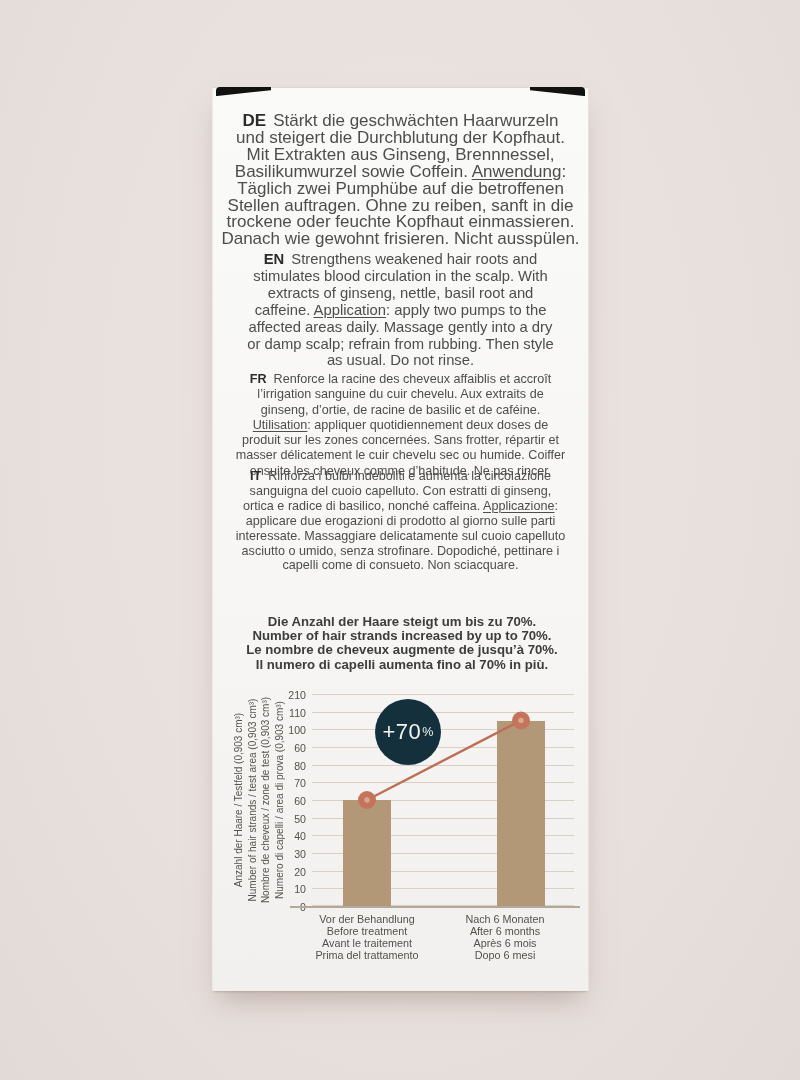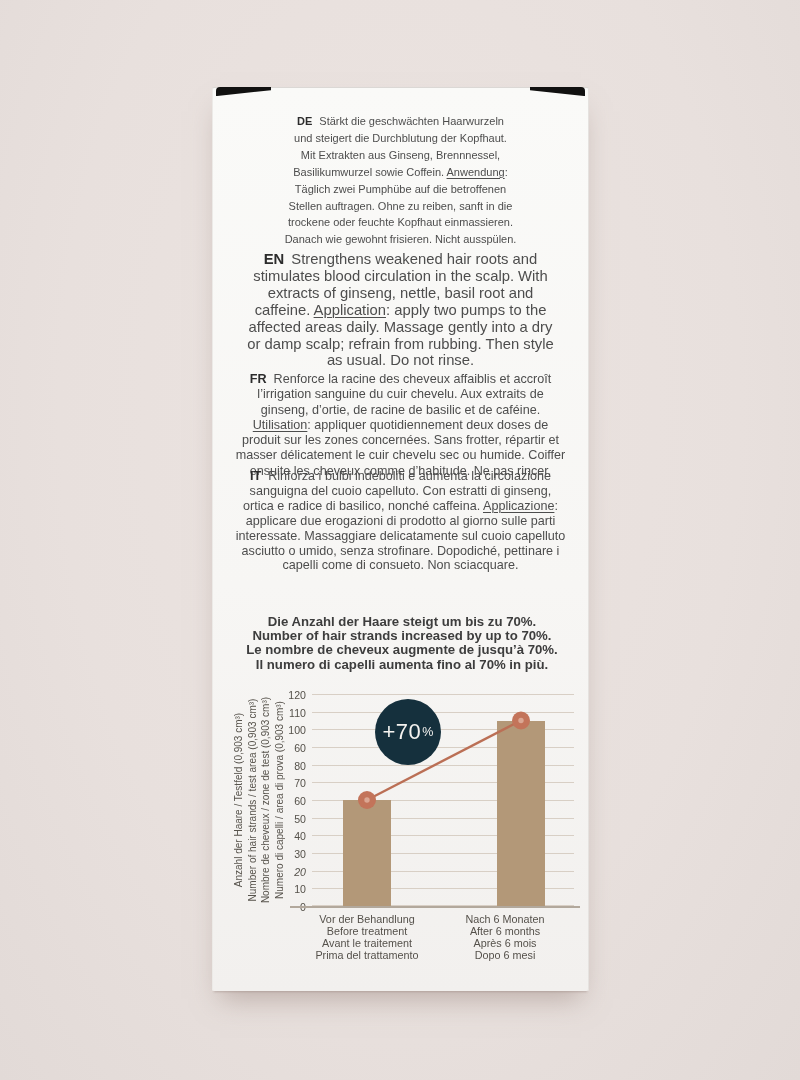--- a/index.html
+++ b/index.html
@@ -19,21 +19,21 @@
                 inset -1px 0 0 #e5e2df, inset 1px 0 0 #eceae7;
   }
   .flap { position: absolute; top: -1px; height: 9px; background: #111110; }
   .flap-left  { left: 4px;  width: 55px; clip-path: polygon(0 0, 100% 0, 100% 35%, 2% 100%, 0 100%); border-top-left-radius: 4px; }
   .flap-right { right: 4px; width: 55px; clip-path: polygon(0 0, 100% 0, 100% 100%, 98% 100%, 0 35%); border-top-right-radius: 4px; }
 
   .para { position: absolute; left: 0; width: 100%; text-align: center; color: #4d4d4d; }
   .para .tag { color: #2c2c2c; font-weight: bold; margin-right: 7px; }
   .para .ptext { white-space: pre-line; }
   .para u { text-decoration: underline; text-underline-offset: 2px; text-decoration-thickness: 1px; }
-  .para-de { top: 25px;  font-size: 11px; line-height: 16.9px; }
+  .para-de { top: 25px;  font-size: 17px; line-height: 16.9px; }
   .para-en { top: 163px; font-size: 14.8px; line-height: 16.9px; }
   .para-fr { top: 284px; font-size: 12.6px; line-height: 15.3px; }
   .para-it { top: 381px; font-size: 12.6px; line-height: 14.9px; }
 
   .chart-heading {
     position: absolute; left: 20px; top: 527px; width: 340px;
     font-size: 13.2px; line-height: 14.2px; font-weight: bold; color: #3d3d3d;
     white-space: pre-line; text-align: center;
   }
 
@@ -109,31 +109,31 @@
 Le nombre de cheveux augmente de jusqu’à 70%.
 Il numero di capelli aumenta fino al 70% in più.</div>
 
     <div class="ylabel">Anzahl der Haare / Testfeld (0,903 cm³)
 Number of hair strands / test area (0,903 cm³)
 Nombre de cheveux / zone de test (0,903 cm³)
 Numero di capelli / area di prova (0,903 cm³)</div>
     <div class="yticks">
         <div class="ytick" style="top: 207px; color: rgb(85, 81, 74);">0</div>
         <div class="ytick" style="top: 189px; color: rgb(85, 81, 74);">10</div>
-        <div class="ytick" style="top: 172px; color: rgb(85, 81, 74); font-style: italic;">20</div>
+        <div class="ytick" style="top: 172px; color: rgb(85, 81, 74);">20</div>
         <div class="ytick" style="top: 154px; color: rgb(85, 81, 74);">30</div>
         <div class="ytick" style="top: 136px; color: rgb(85, 81, 74);">40</div>
         <div class="ytick" style="top: 119px; color: rgb(85, 81, 74); margin-left: 19px;">50</div>
         <div class="ytick" style="top: 101px; color: rgb(85, 81, 74);">60</div>
         <div class="ytick" style="top: 83px; color: rgb(85, 81, 74);">70</div>
         <div class="ytick" style="top: 66px; color: rgb(85, 81, 74);">80</div>
         <div class="ytick" style="top: 48px; color: rgb(85, 81, 74);">60</div>
         <div class="ytick" style="top: 30px; color: rgb(85, 81, 74);">100</div>
         <div class="ytick" style="top: 13px; color: rgb(85, 81, 74);">110</div>
-        <div class="ytick" style="top: -5px; color: rgb(85, 81, 74);">120</div>
+        <div class="ytick" style="top: -5px; color: rgb(85, 81, 74);">210</div>
       </div>
 
     <div class="plot">
       <svg width="262" height="212">
           <line x1="55" y1="106" x2="209" y2="26.5" stroke="#bb6f55" stroke-width="2.4"></line>
           <circle cx="55" cy="106" r="9" fill="#c3745a"></circle>
           <circle cx="55" cy="106" r="2.7" fill="#dba793"></circle>
           <circle cx="209" cy="26.5" r="9" fill="#c3745a"></circle>
           <circle cx="209" cy="26.5" r="2.7" fill="#dba793"></circle>
         </svg>

